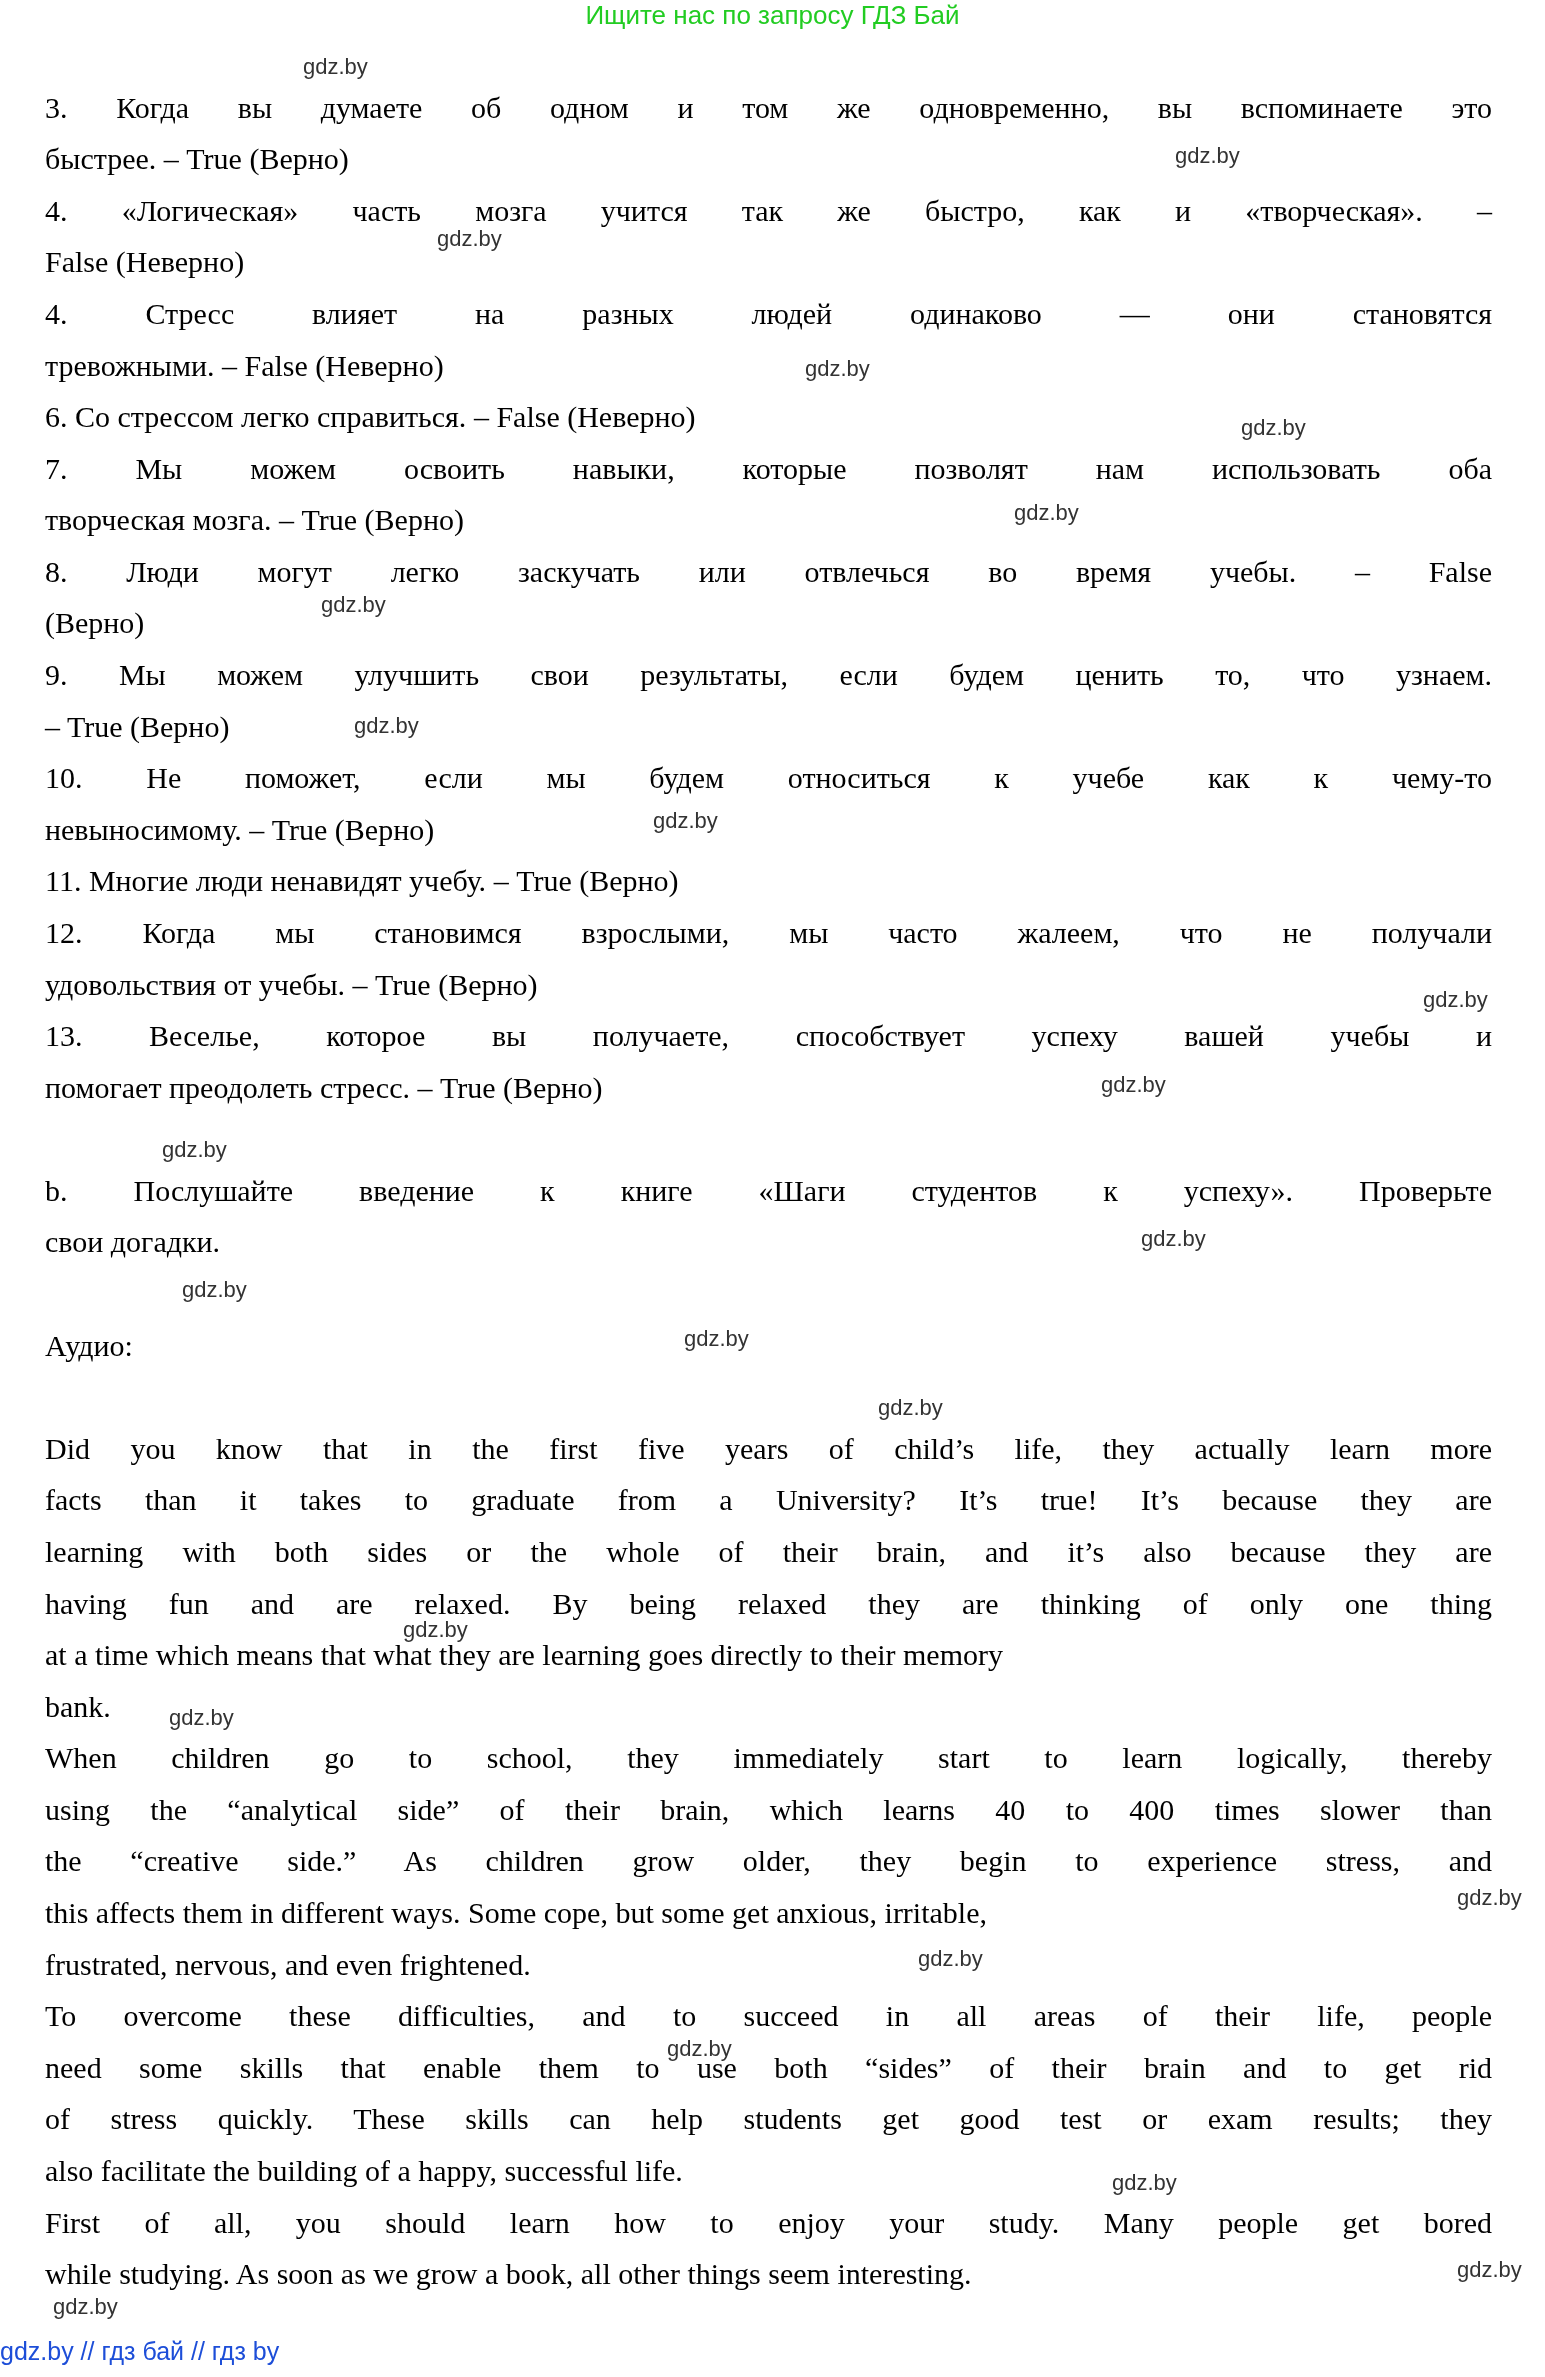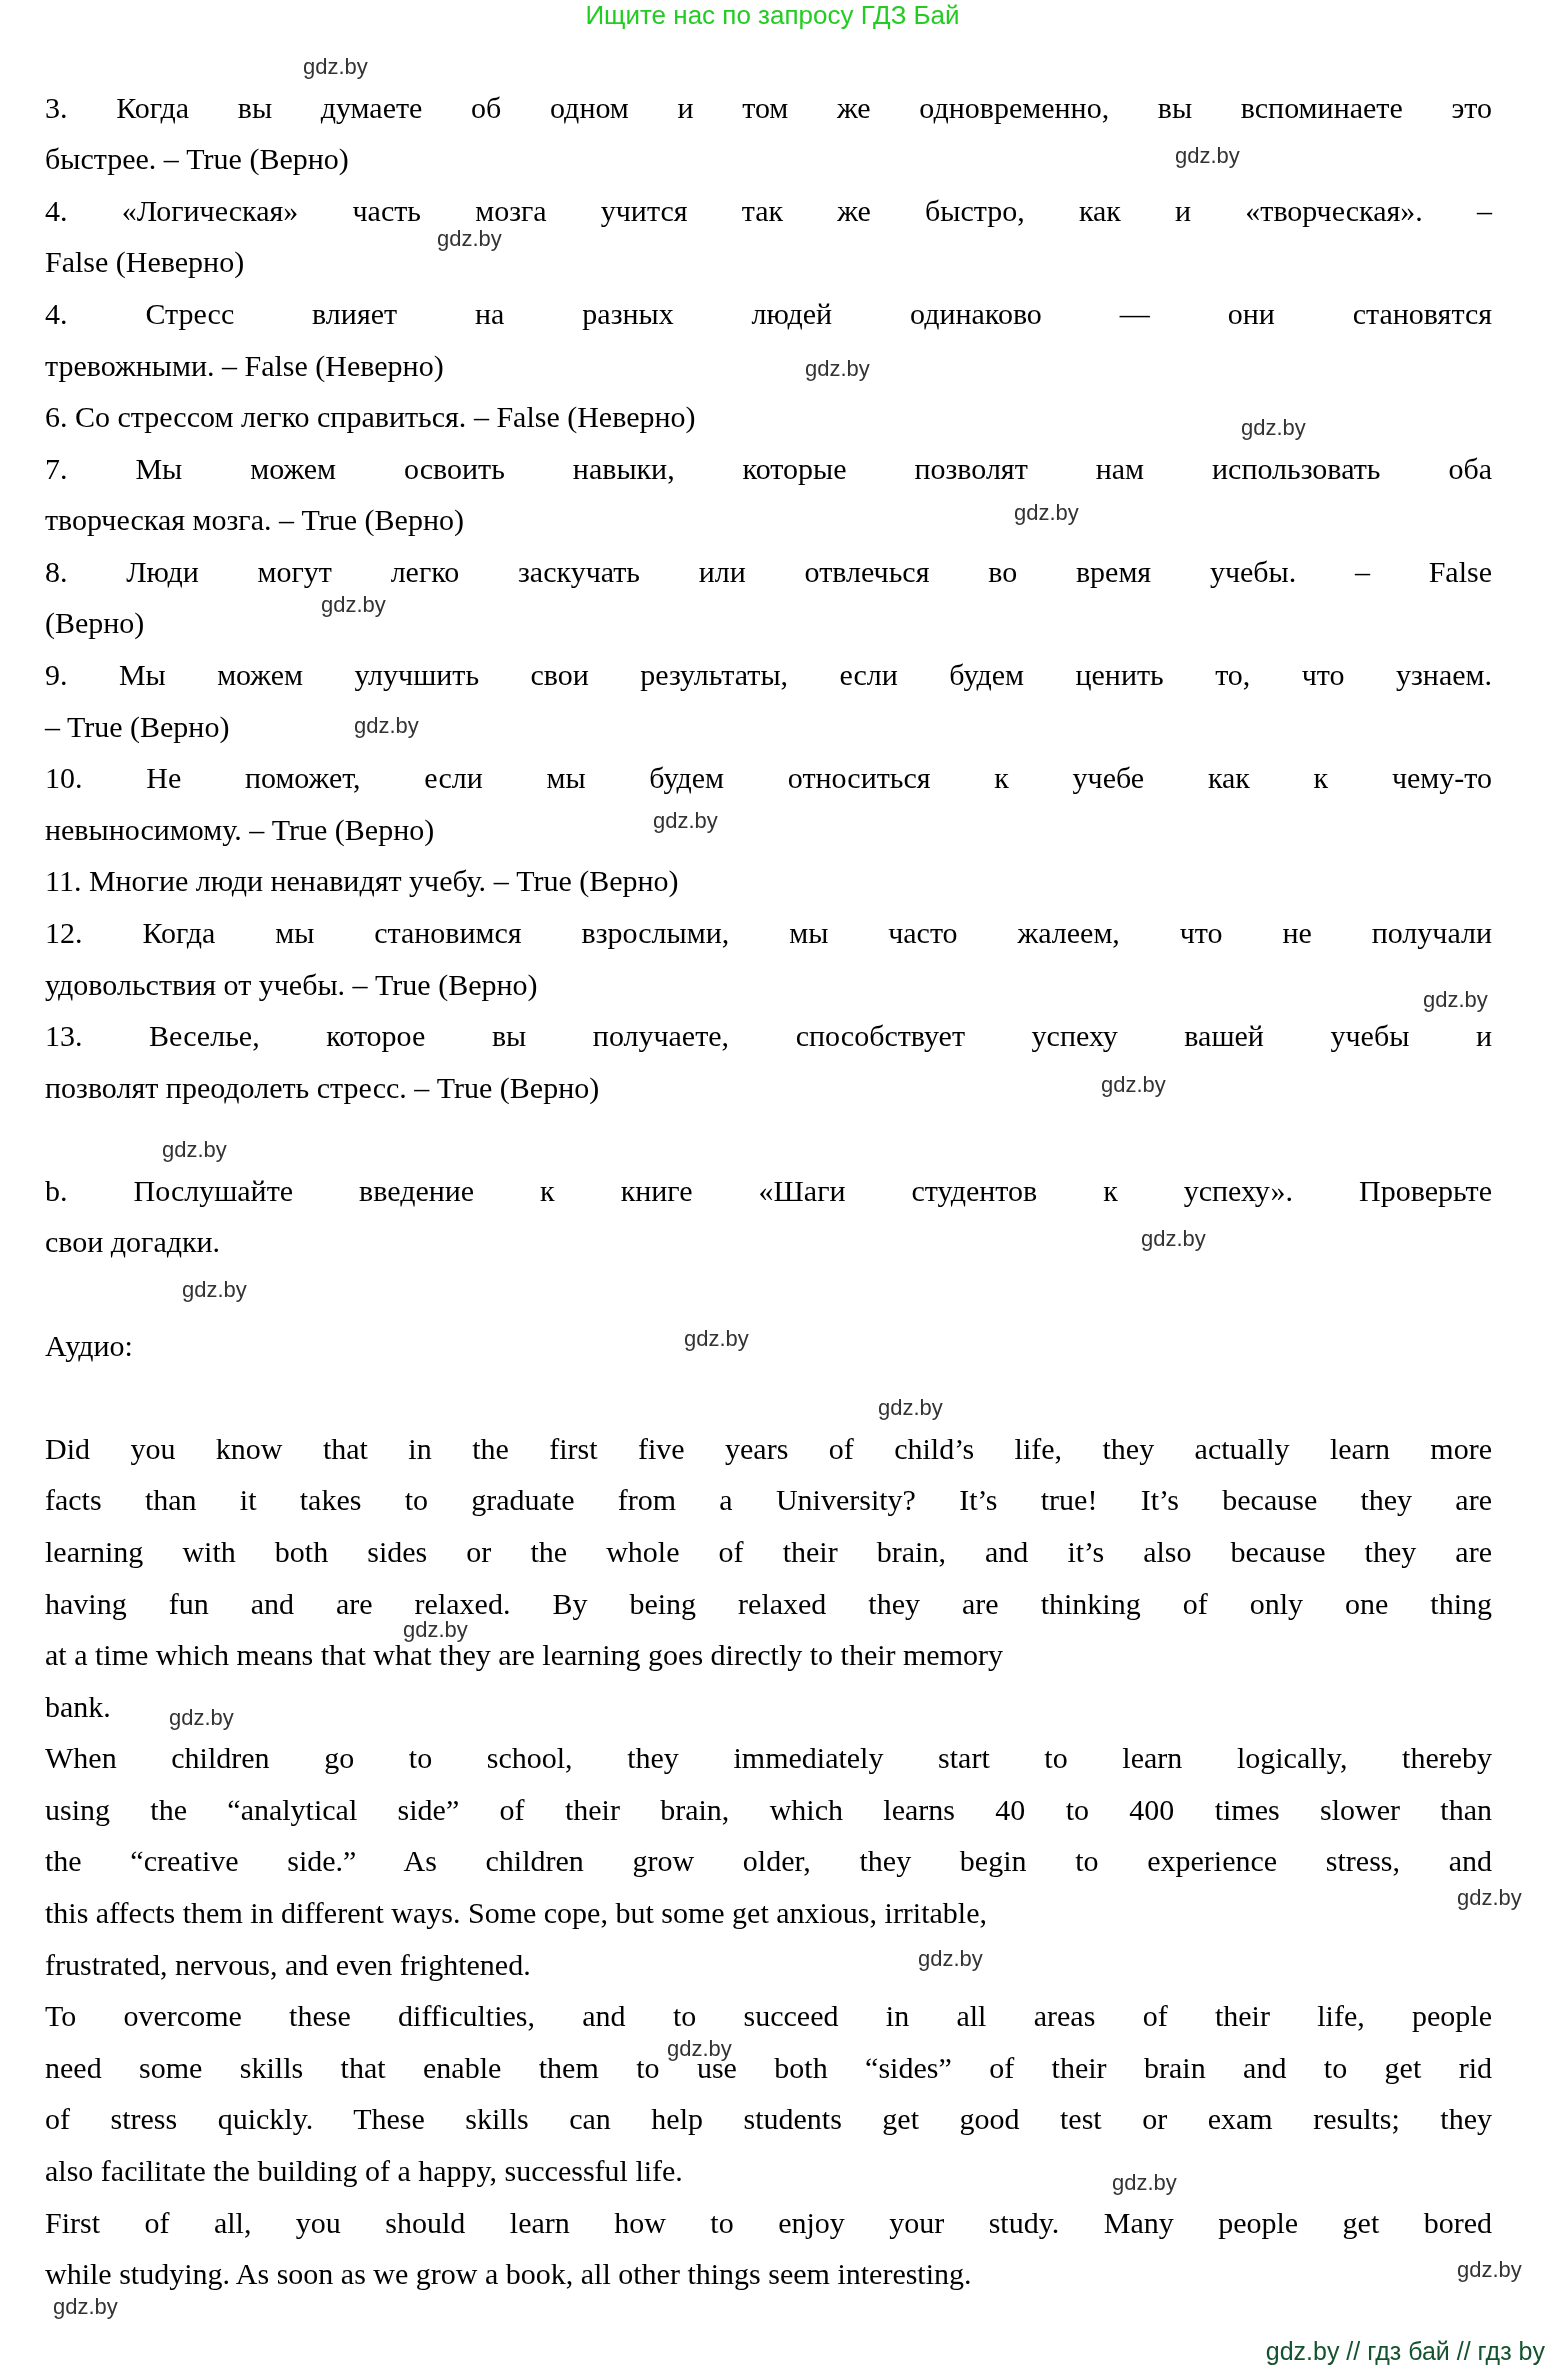--- a/index.html
+++ b/index.html
@@ -1,18 +1,18 @@
 <!DOCTYPE html>
 <html style="font-size:12.3px"><head>
 <meta charset="utf-8">
 <style>
   html, body { margin:0; padding:0; background:#ffffff; }
   body { width:1545px; height:2377px; position:relative; overflow:hidden; font-family:"Liberation Serif", serif; color:#000; }
   .hdr { position:absolute; top:0; left:0; width:1545px; text-align:center; font-family:"Liberation Sans", sans-serif; font-size:26px; color:#22cc22; line-height:31px; }
-  .ftr { position:absolute; top:2336px; left:0; width:1545px; text-align:right; font-family:"Liberation Sans", sans-serif; font-size:25px; color:#14532d; line-height:31px; }
+  .ftr { position:absolute; top:2336px; left:0; width:1545px; text-align:left; font-family:"Liberation Sans", sans-serif; font-size:25px; color:#1d4ed8; line-height:31px; }
   .ln { position:absolute; left:45px; width:1447px; font-size:30px; line-height:51px; white-space:nowrap; }
   .j { text-align:justify; text-align-last:justify; }
   .b { font-weight:normal; }
   .wm { position:absolute; font-family:"Liberation Sans", sans-serif; font-size:22px; color:#333; line-height:25px; }
 </style>
 </head>
 <body>
 
 <div class="hdr">Ищите нас по запросу ГДЗ Бай</div>
 
@@ -38,21 +38,21 @@
 
 <div class="ln j" style="top:752px">10. Не поможет, если мы будем относиться к учебе как к чему-то</div>
 <div class="ln" style="top:804px"><span>невыносимому. </span><span class="b">– True (Верно)</span></div>
 
 <div class="ln" style="top:855px"><span>11. Многие люди ненавидят учебу. </span><span class="b">– True (Верно)</span></div>
 
 <div class="ln j" style="top:907px">12. Когда мы становимся взрослыми, мы часто жалеем, что не получали</div>
 <div class="ln" style="top:959px"><span>удовольствия от учебы. </span><span class="b">– True (Верно)</span></div>
 
 <div class="ln j" style="top:1010px">13. Веселье, которое вы получаете, способствует успеху вашей учебы и</div>
-<div class="ln" style="top:1062px"><span>позволят преодолеть стресс. </span><span class="b">– True (Верно)</span></div>
+<div class="ln" style="top:1062px"><span>помогает преодолеть стресс. </span><span class="b">– True (Верно)</span></div>
 
 <div class="ln j" style="top:1165px">b. Послушайте введение к книге «Шаги студентов к успеху». Проверьте</div>
 <div class="ln" style="top:1216px">свои догадки.</div>
 
 <div class="ln" style="top:1320px">Аудио:</div>
 
 <div class="ln j" style="top:1423px">Did you know that in the first five years of child’s life, they actually learn more</div>
 <div class="ln j" style="top:1474px">facts than it takes to graduate from a University? It’s true! It’s because they are</div>
 <div class="ln j" style="top:1526px">learning with both sides or the whole of their brain, and it’s also because they are</div>
 <div class="ln j" style="top:1578px">having fun and are relaxed. By being relaxed they are thinking of only one thing</div>

